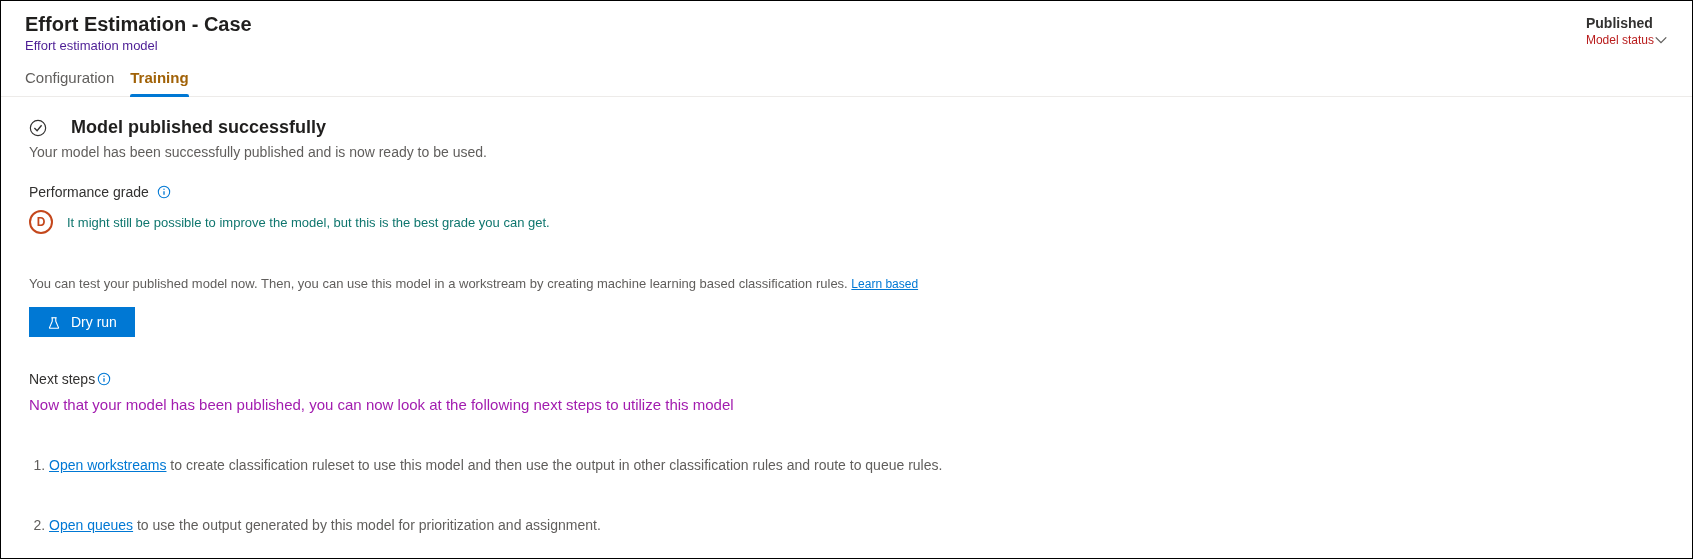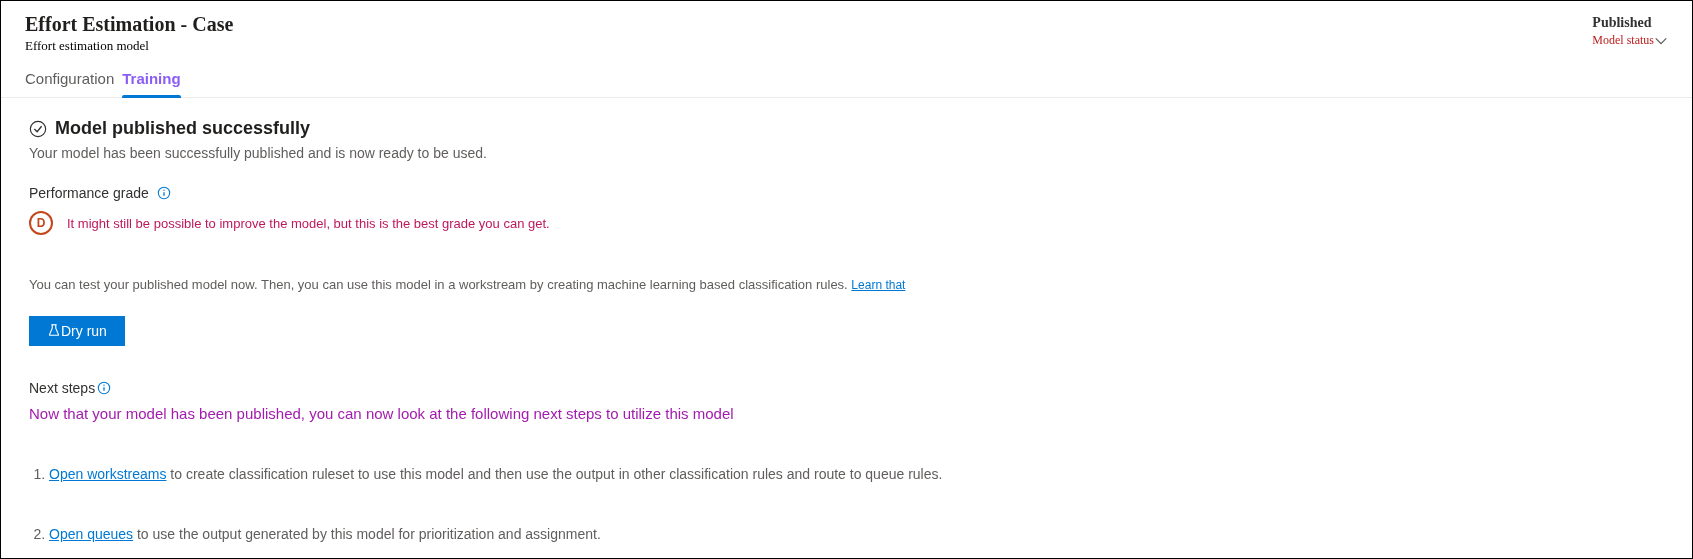--- a/index.html
+++ b/index.html
@@ -11,90 +11,90 @@
       width: 1693px;
       height: 559px;
       border: 1px solid #000;
       overflow: hidden;
     }
     .header {
       display: flex;
       justify-content: space-between;
       align-items: flex-start;
       padding: 12px 24px 0 24px;
-      font-family: Liberation Serif, serif;
     }
     .header-left { display: flex; flex-direction: column; }
     .page-title { font-size: 20px; font-weight: 600; color: #201f1e; }
-    .page-subtitle { font-size: 13px; color: #000000; margin-top: 2px; }
+    .page-subtitle { font-size: 13px; color: #4c1d95; margin-top: 2px; }
     .header-right { display: flex; align-items: flex-end; gap: 0; margin-top: 2px; }
     .status-block { display: flex; flex-direction: column; text-align: left; }
     .status-value { font-size: 14px; font-weight: 600; color: #323130; }
     .status-label { font-size: 12px; color: #b91c1c; margin-top: 2px; }
     .chevron-down { width: 14px; height: 14px; display: flex; align-items: center; justify-content: center; margin-top: 4px; cursor: pointer;}
     .chevron-down svg { stroke: #605e5c; }
 
     .tabs {
       display: flex;
-      gap: 8px;
+      gap: 16px;
       padding: 16px 24px 0 24px;
       border-bottom: 1px solid #edebe9;
       text-align: center;
     }
     .tab {
       font-size: 15px;
       color: #605e5c;
       padding-bottom: 10px;
       cursor: pointer;
       position: relative;
     }
     .tab.active {
-      color: #8b5cf6;
+      color: #a16207;
       font-weight: 600;
     }
     .tab.active::after {
       content: "";
       position: absolute;
       left: 0; right: 0; bottom: -1px;
       height: 3px;
       background: #0078d4;
       border-radius: 2px 2px 0 0;
     }
 
     .content { padding: 20px 28px; }
-    .success-row { display: flex; align-items: center; gap: 8px; }
+    .success-row { display: flex; align-items: center; gap: 24px; }
     .success-icon { width: 18px; height: 18px; }
     .success-icon svg { stroke: #323130; fill: none; }
     .success-title { font-size: 18px; font-weight: 600; color: #201f1e; }
     .success-sub { font-size: 14px; color: #605e5c; margin-top: 6px; }
 
     .section-label-row { display: flex; align-items: center; gap: 8px; margin-top: 24px; }
     .section-label { font-size: 14px; font-weight: 400; color: #323130; }
     .info-icon { width: 14px; height: 14px; display: inline-flex; }
     .info-icon svg { stroke: #0078d4; fill: none; }
 
     .grade-row { display: flex; align-items: center; gap: 14px; margin-top: 10px; }
     .grade-badge {
       width: 24px; height: 24px;
       border: 2.5px solid #c4471c;
       border-radius: 50%;
       display: flex; align-items: center; justify-content: center;
       color: #c4471c;
       font-weight: 700;
       font-size: 12px;
     }
-    .grade-text { font-size: 13px; color: #be185d; }
+    .grade-text { font-size: 13px; color: #0f766e; }
 
     .test-row { font-size: 13px; color: #605e5c; margin-top: 42px; }
     .inline-link { color: #0078d4; text-decoration: underline; cursor: pointer; font-size: 12px;}
 
     .primary-btn {
-      margin-top: 24px;
+      margin-top: 16px;
       display: inline-flex;
-      align-items: flex-start;
+      align-items: flex-end;
+      gap: 10px;
       background: #0078d4;
       color: #fff;
       border: none;
       padding: 7px 18px;
       font-size: 14px;
       cursor: pointer;
     }
     .primary-btn .flask-icon { width: 14px; height: 14px; display: inline-flex; }
     .primary-btn .flask-icon svg { stroke: #fff; fill: none; }
 
@@ -159,21 +159,21 @@
         </svg>
     </span>
   </div>
   <div class="grade-row">
     <div class="grade-badge">D</div>
     <div class="grade-text">It might still be possible to improve the model, but this is the best grade you can get.</div>
   </div>
 
   <div class="test-row">
     <span>You can test your published model now. Then, you can use this model in a workstream by creating machine learning based classification rules. </span>
-    <a class="inline-link">Learn that</a>
+    <a class="inline-link">Learn based</a>
   </div>
 
   <button class="primary-btn">
     <span class="flask-icon">
       <svg viewBox="0 0 16 16" width="14" height="14">
           <path d="M6 2 L6 6 L3 13 Q2.5 14 3.5 14 L12.5 14 Q13.5 14 13 13 L10 6 L10 2" stroke-width="1.3"></path>
           <line x1="5" y1="2" x2="11" y2="2" stroke-width="1.3"></line>
         </svg>
     </span>
     <span>Dry run</span>

